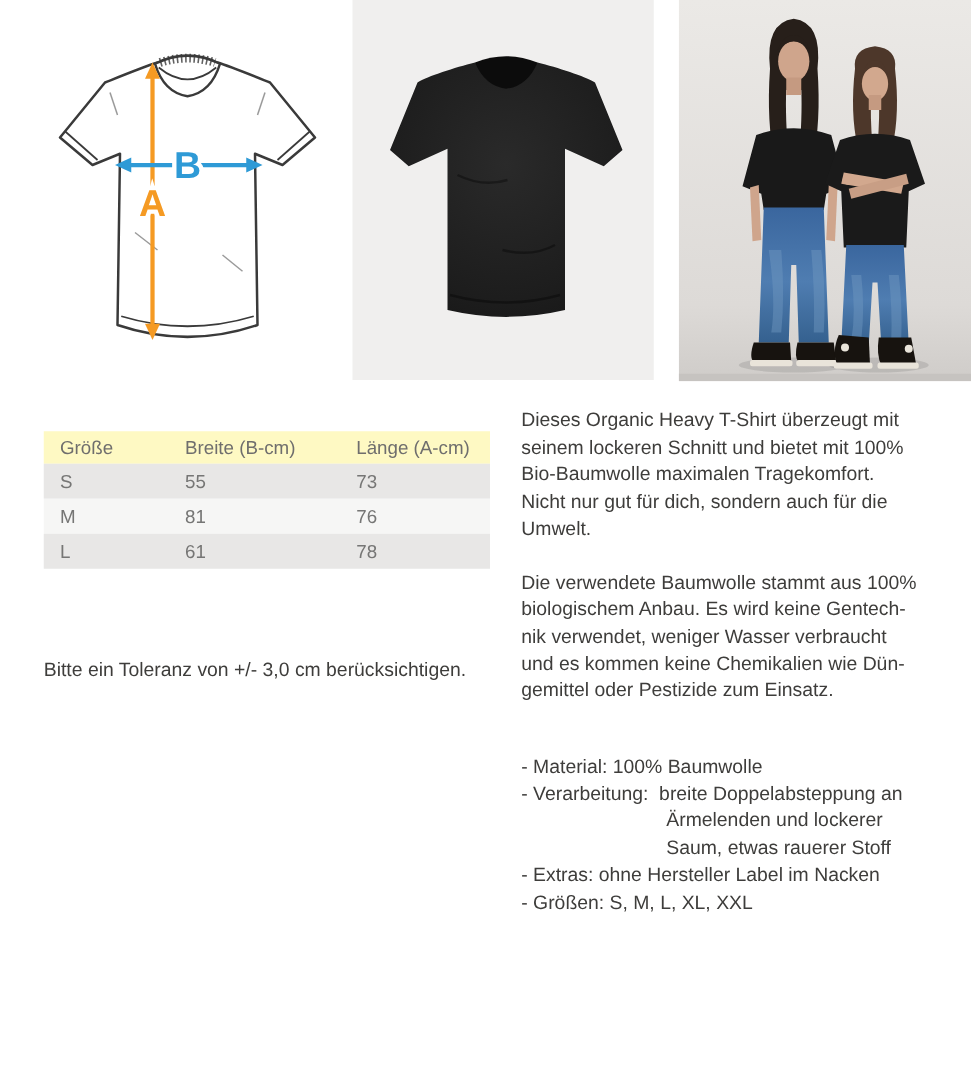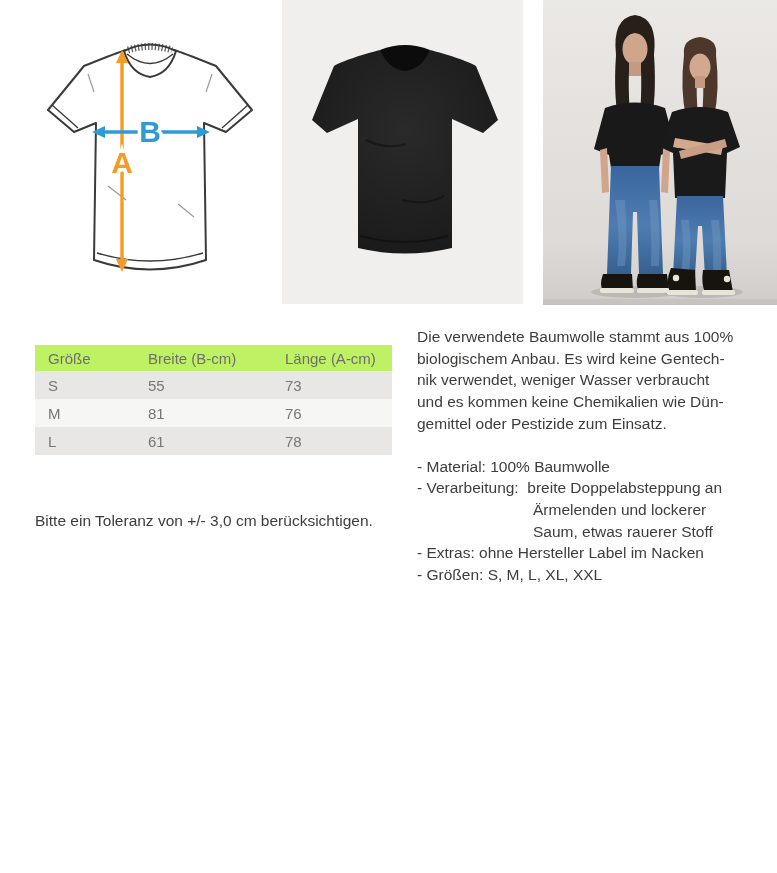--- a/index.html
+++ b/index.html
@@ -8,31 +8,31 @@
     font-family:"Liberation Sans","DejaVu Sans",sans-serif;overflow:hidden;
   }
   
   .tile{position:absolute;}
   .tile-diagram{left:28px;top:36px;width:244px;height:250px;background:#ffffff;}
   .tile-flat{left:282px;top:0;width:241px;height:304px;background:#f0efee;}
   .tile-models{left:543px;top:0;width:234px;height:305px;}
   
   .size-table{position:absolute;left:35px;top:345px;width:357px;font-size:15px;color:#767675;}
   .trow{display:grid;grid-template-columns:113px 137px 107px;align-items:center;height:28px;}
-  .trow.head{height:26px;color:#6f6e6d;background:#bef264;}
+  .trow.head{height:26px;color:#6f6e6d;background:#fef9c3;}
   .trow .c1{padding-left:13px;}
   .trow.shade{background:#e8e7e6;}
   .trow.light{background:#f6f6f5;}
   
-  .tolerance{position:absolute;left:35px;top:512px;font-size:15.5px;color:#3e3d3b;}
+  .tolerance{position:absolute;left:35px;top:528px;font-size:15.5px;color:#3e3d3b;}
   
   .description{position:absolute;left:417px;top:326px;width:356px;
     font-size:15.5px;line-height:21.7px;color:#3e3d3b;}
   .description p{margin:0 0 21px 0;white-space:pre-line;}
-  .bullets{margin-top:21px;}
+  .bullets{margin-top:39px;}
   .bullet-line{white-space:pre;}
   .bullet-line.indent{padding-left:116px;}
 </style>
 </head>
 <body>
 
 <div class="page">
 
   <div class="tile tile-diagram">
     <svg width="244" height="250" viewBox="0 0 244 250" xmlns="http://www.w3.org/2000/svg">
@@ -166,20 +166,25 @@
     <div class="trow shade">
       <div class="c1">L</div>
       <div>61</div>
       <div>78</div>
     </div>
   </div>
 
   <div class="tolerance">Bitte ein Toleranz von +/- 3,0 cm berücksichtigen.</div>
 
   <div class="description">
+    <p>Dieses Organic Heavy T-Shirt überzeugt mit
+seinem lockeren Schnitt und bietet mit 100%
+Bio-Baumwolle maximalen Tragekomfort.
+Nicht nur gut für dich, sondern auch für die
+Umwelt.</p>
     <p>Die verwendete Baumwolle stammt aus 100%
 biologischem Anbau. Es wird keine Gentech-
 nik verwendet, weniger Wasser verbraucht
 und es kommen keine Chemikalien wie Dün-
 gemittel oder Pestizide zum Einsatz.</p>
     <div class="bullets">
       <div class="bullet-line">- Material: 100% Baumwolle</div>
       <div class="bullet-line">- Verarbeitung:  breite Doppelabsteppung an</div>
       <div class="bullet-line indent">Ärmelenden und lockerer</div>
       <div class="bullet-line indent">Saum, etwas rauerer Stoff</div>

